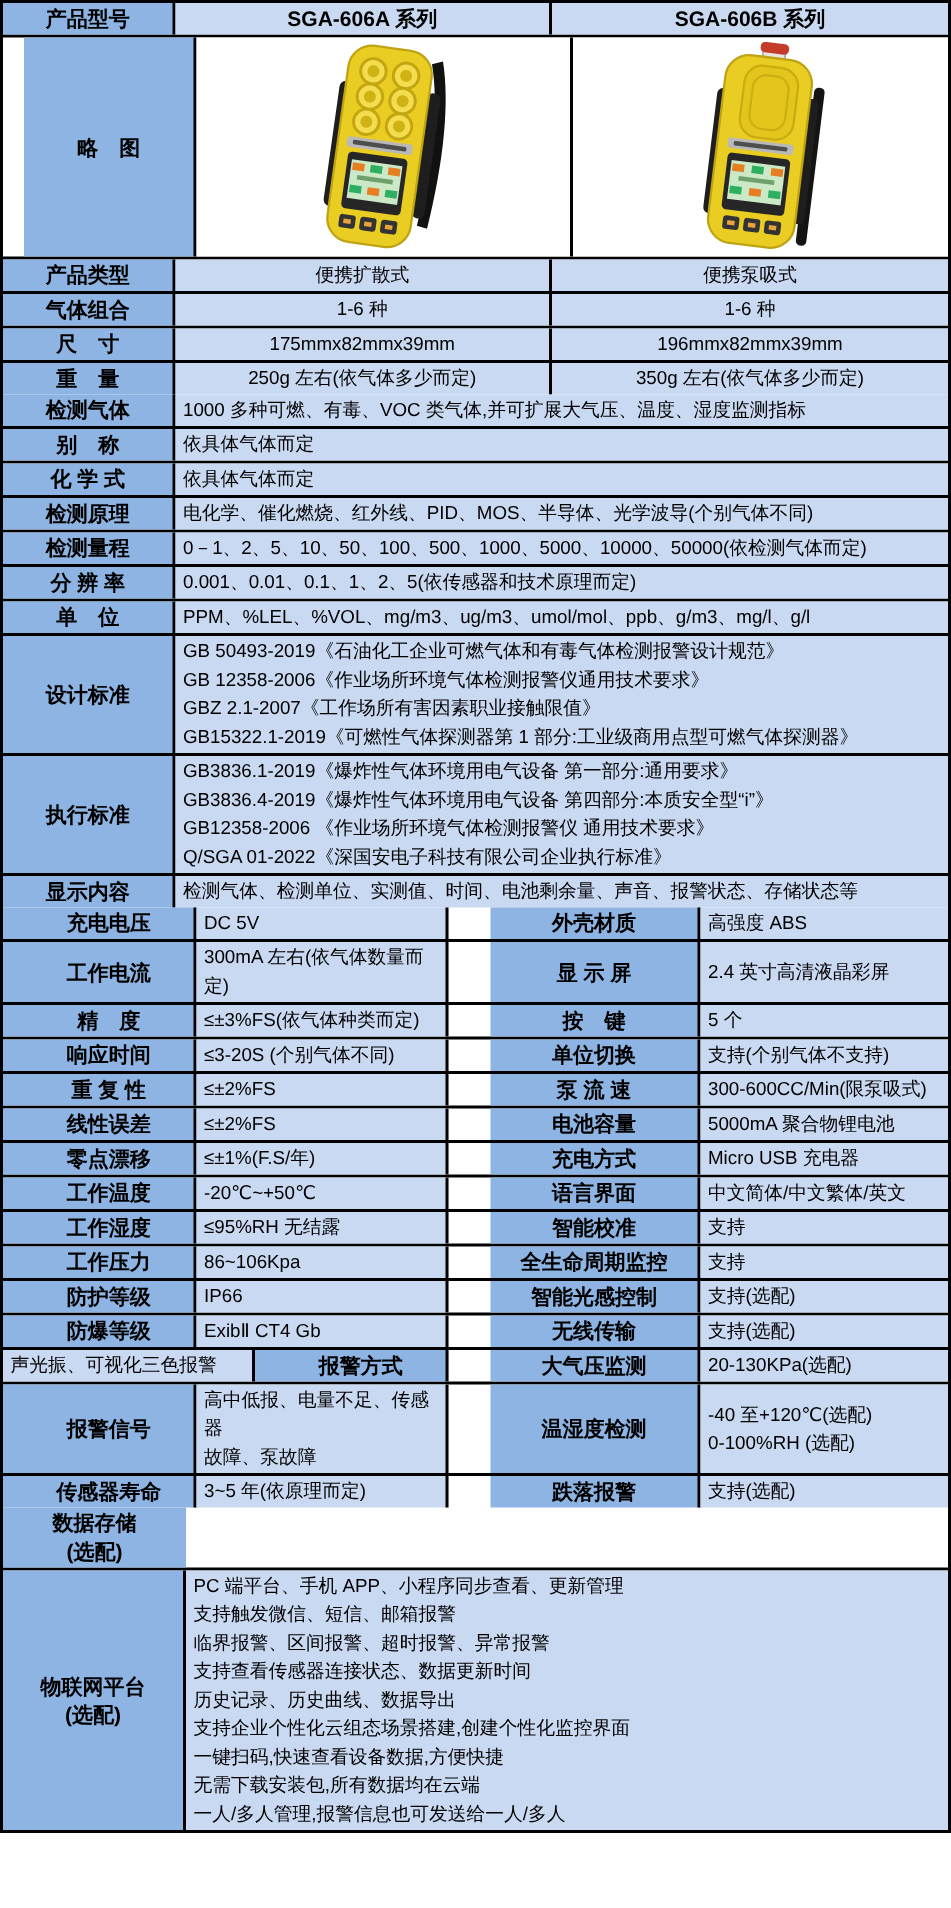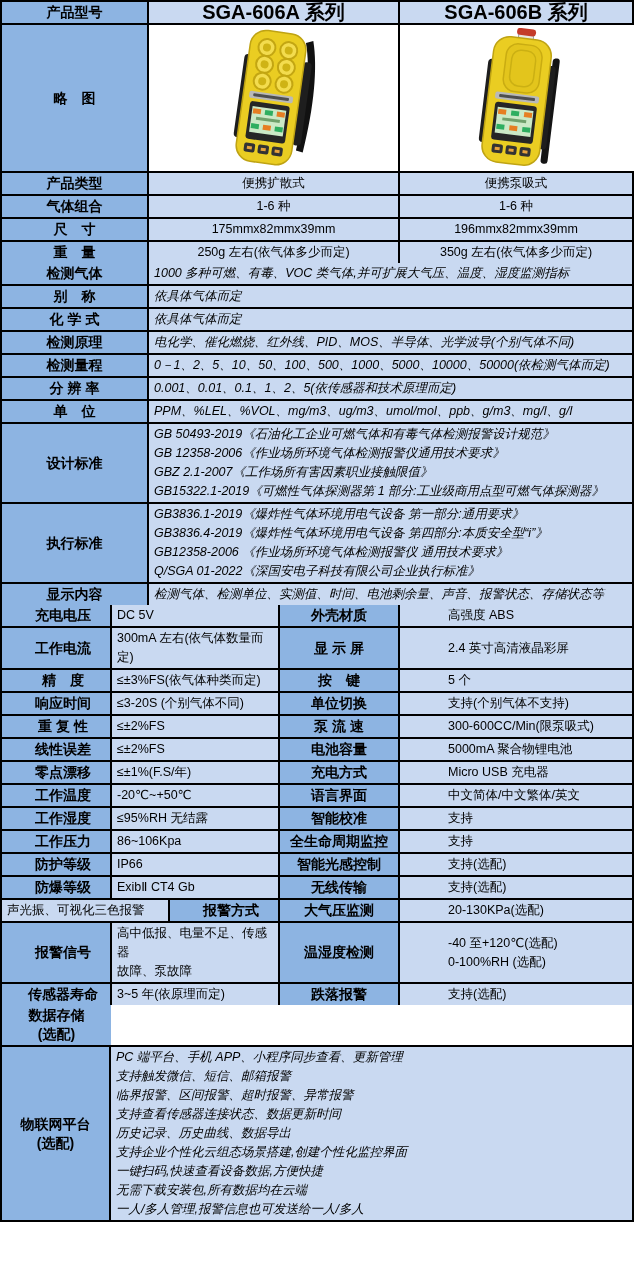--- a/index.html
+++ b/index.html
@@ -7,31 +7,31 @@
   .spec-table{width:634px;box-sizing:border-box;border:2px solid #000;background:#fff;}
   .row{display:flex;border-bottom:2px solid #000;align-items:stretch;}
   .row:last-child,.footer-row{border-bottom:none;}
   .cell{box-sizing:border-box;border-right:2px solid #000;display:flex;align-items:center;
         padding:1px 5px;line-height:19px;min-height:21px;white-space:pre-line;}
   .cell:last-child{border-right:none;}
   .label{background:#8DB4E2;font-weight:bold;justify-content:center;text-align:center;
          font-size:14px;padding:1px 2px;flex:none;}
   .value{background:#C9D9F1;font-size:12.5px;}
   .center{justify-content:center;text-align:center;}
-  .bold{font-weight:bold;font-size:20px;}
-  .l-top{width:147px;}
+  .bold{font-weight:bold;font-size:14px;}
+  .l-top{width:115px;}
   .col-a{width:251px;flex:none;}
   .col-b{flex:1;}
-  .grow{flex:1;font-style:italic;}
-  .q1{width:110px;padding-left:16px;}
+  .grow{flex:1;}
+  .q1{width:129px;padding-left:16px;}
   .q2{width:168px;flex:none;}
-  .q3{width:120px;}
-  .q4{flex:1;padding-left:48px;}
-  .l-bottom{width:109px;}
-  .img-row{height:146px;}
+  .q3{width:140px;margin-left:28px;}
+  .q4{flex:1;}
+  .l-bottom{width:122px;}
+  .img-row{height:146px;padding-left:14px;}
   .img-cell{background:#FFFFFF;justify-content:center;align-items:center;padding:2px;}
 </style>
 </head>
 <body>
 
 <div class="spec-table">
 
   <div class="row">
     <div class="cell label l-top">产品型号</div>
     <div class="cell value col-a center bold">SGA-606A 系列</div>

